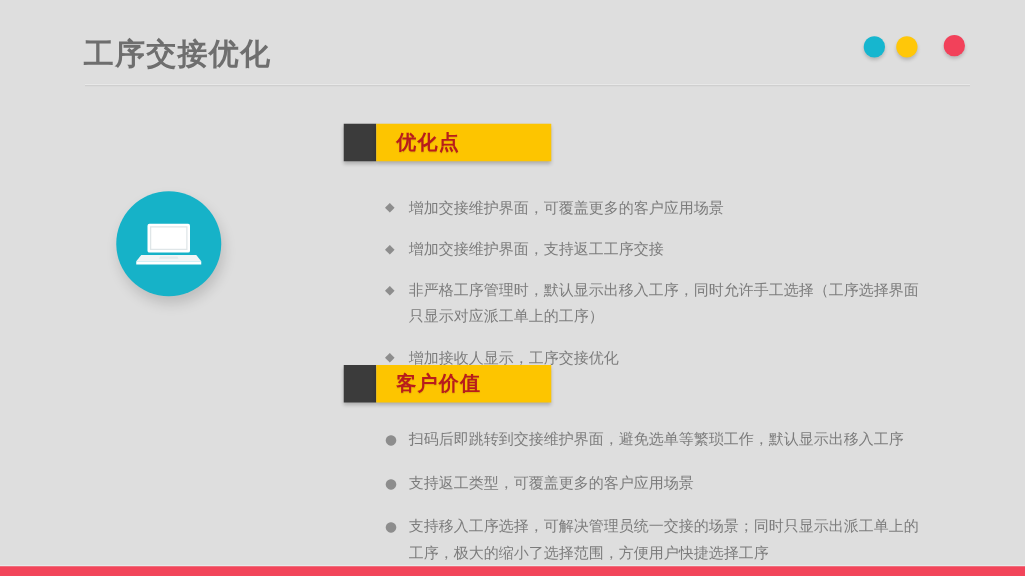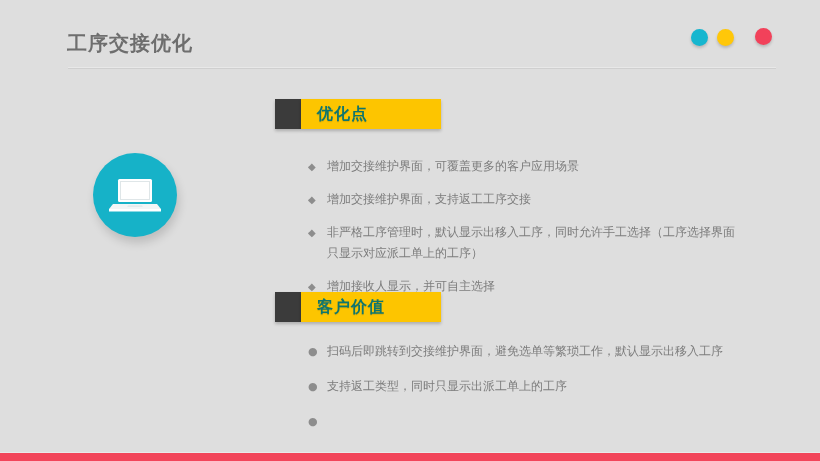--- a/index.html
+++ b/index.html
@@ -22,21 +22,21 @@
     height: 461px;
     background: #dedede;
     overflow: hidden;
   }
 
   
   #slide-title {
     position: absolute;
     left: 67px;
     top: 28px;
-    font-size: 20px;
+    font-size: 24px;
     font-weight: bold;
     color: #6e6e6e;
     letter-spacing: 1px;
     white-space: nowrap;
     line-height: 30px;
   }
 
   #header-divider {
     position: absolute;
     left: 68px;
@@ -101,21 +101,21 @@
     box-shadow: 0 2px 3px rgba(0,0,0,0.22);
   }
   .banner-label {
     position: absolute;
     left: 42px;
     top: 0;
     height: 30px;
     line-height: 30px;
     font-size: 16px;
     font-weight: bold;
-    color: #0f766e;
+    color: #b91c1c;
     letter-spacing: 1px;
     white-space: nowrap;
     text-shadow: 0 1px 1px rgba(0,0,0,0.12);
   }
 
   #banner-optimization { left: 275px; top: 99px; }
   #banner-value        { left: 275px; top: 292px; }
 
   
   .bullet-list {
@@ -196,39 +196,40 @@
     <div class="bullet-item">
       <span class="bullet-marker marker-diamond">◆</span>
       <span>增加交接维护界面，支持返工工序交接</span>
     </div>
     <div class="bullet-item">
       <span class="bullet-marker marker-diamond">◆</span>
       <span>非严格工序管理时，默认显示出移入工序，同时允许手工选择（工序选择界面只显示对应派工单上的工序）</span>
     </div>
     <div class="bullet-item">
       <span class="bullet-marker marker-diamond">◆</span>
-      <span>增加接收人显示，并可自主选择</span>
+      <span>增加接收人显示，工序交接优化</span>
     </div>
   </div>
 
   <div class="section-banner" id="banner-value">
     <div class="banner-square"></div>
     <div class="banner-bar"></div>
     <div class="banner-label">客户价值</div>
   </div>
 
   <div class="bullet-list" id="list-value">
     <div class="bullet-item">
       <span class="bullet-marker marker-dot">●</span>
       <span>扫码后即跳转到交接维护界面，避免选单等繁琐工作，默认显示出移入工序</span>
     </div>
     <div class="bullet-item">
       <span class="bullet-marker marker-dot">●</span>
-      <span>支持返工类型，同时只显示出派工单上的工序</span>
+      <span>支持返工类型，可覆盖更多的客户应用场景</span>
     </div>
     <div class="bullet-item">
       <span class="bullet-marker marker-dot">●</span>
+      <span>支持移入工序选择，可解决管理员统一交接的场景；同时只显示出派工单上的工序，极大的缩小了选择范围，方便用户快捷选择工序</span>
     </div>
   </div>
 
   <div id="bottom-bar"></div>
 
 </div>
 
 </body></html>

